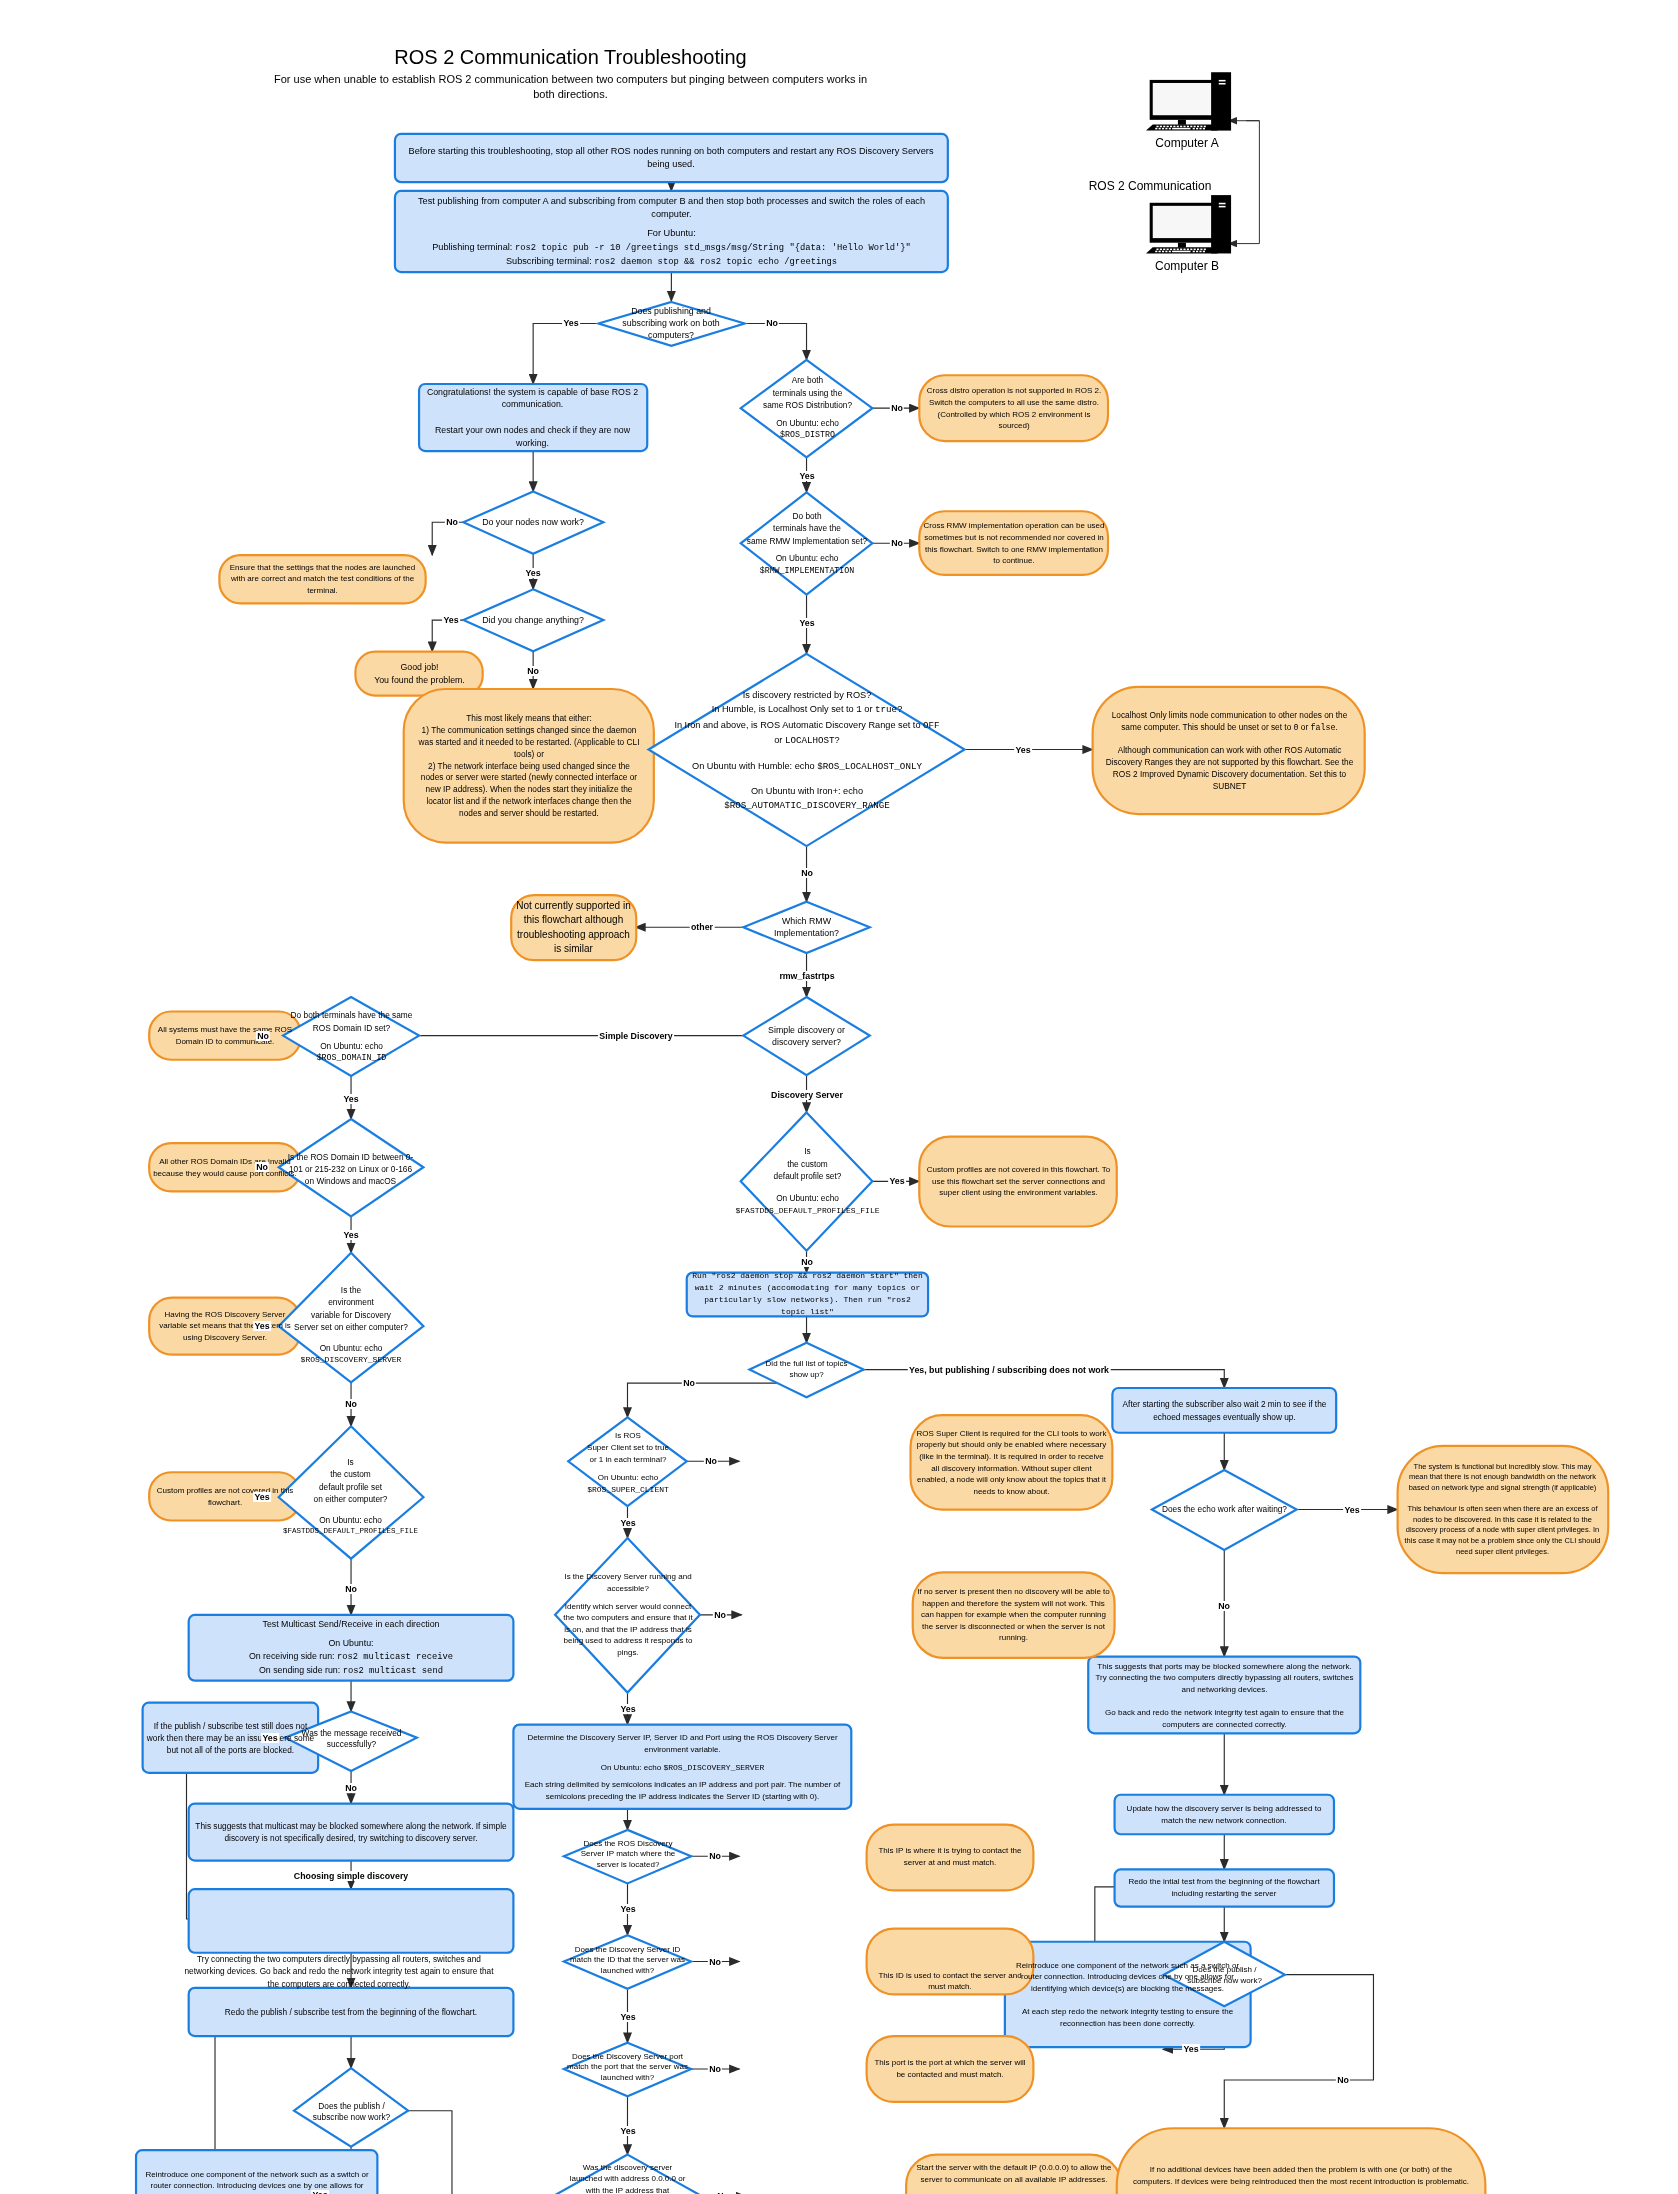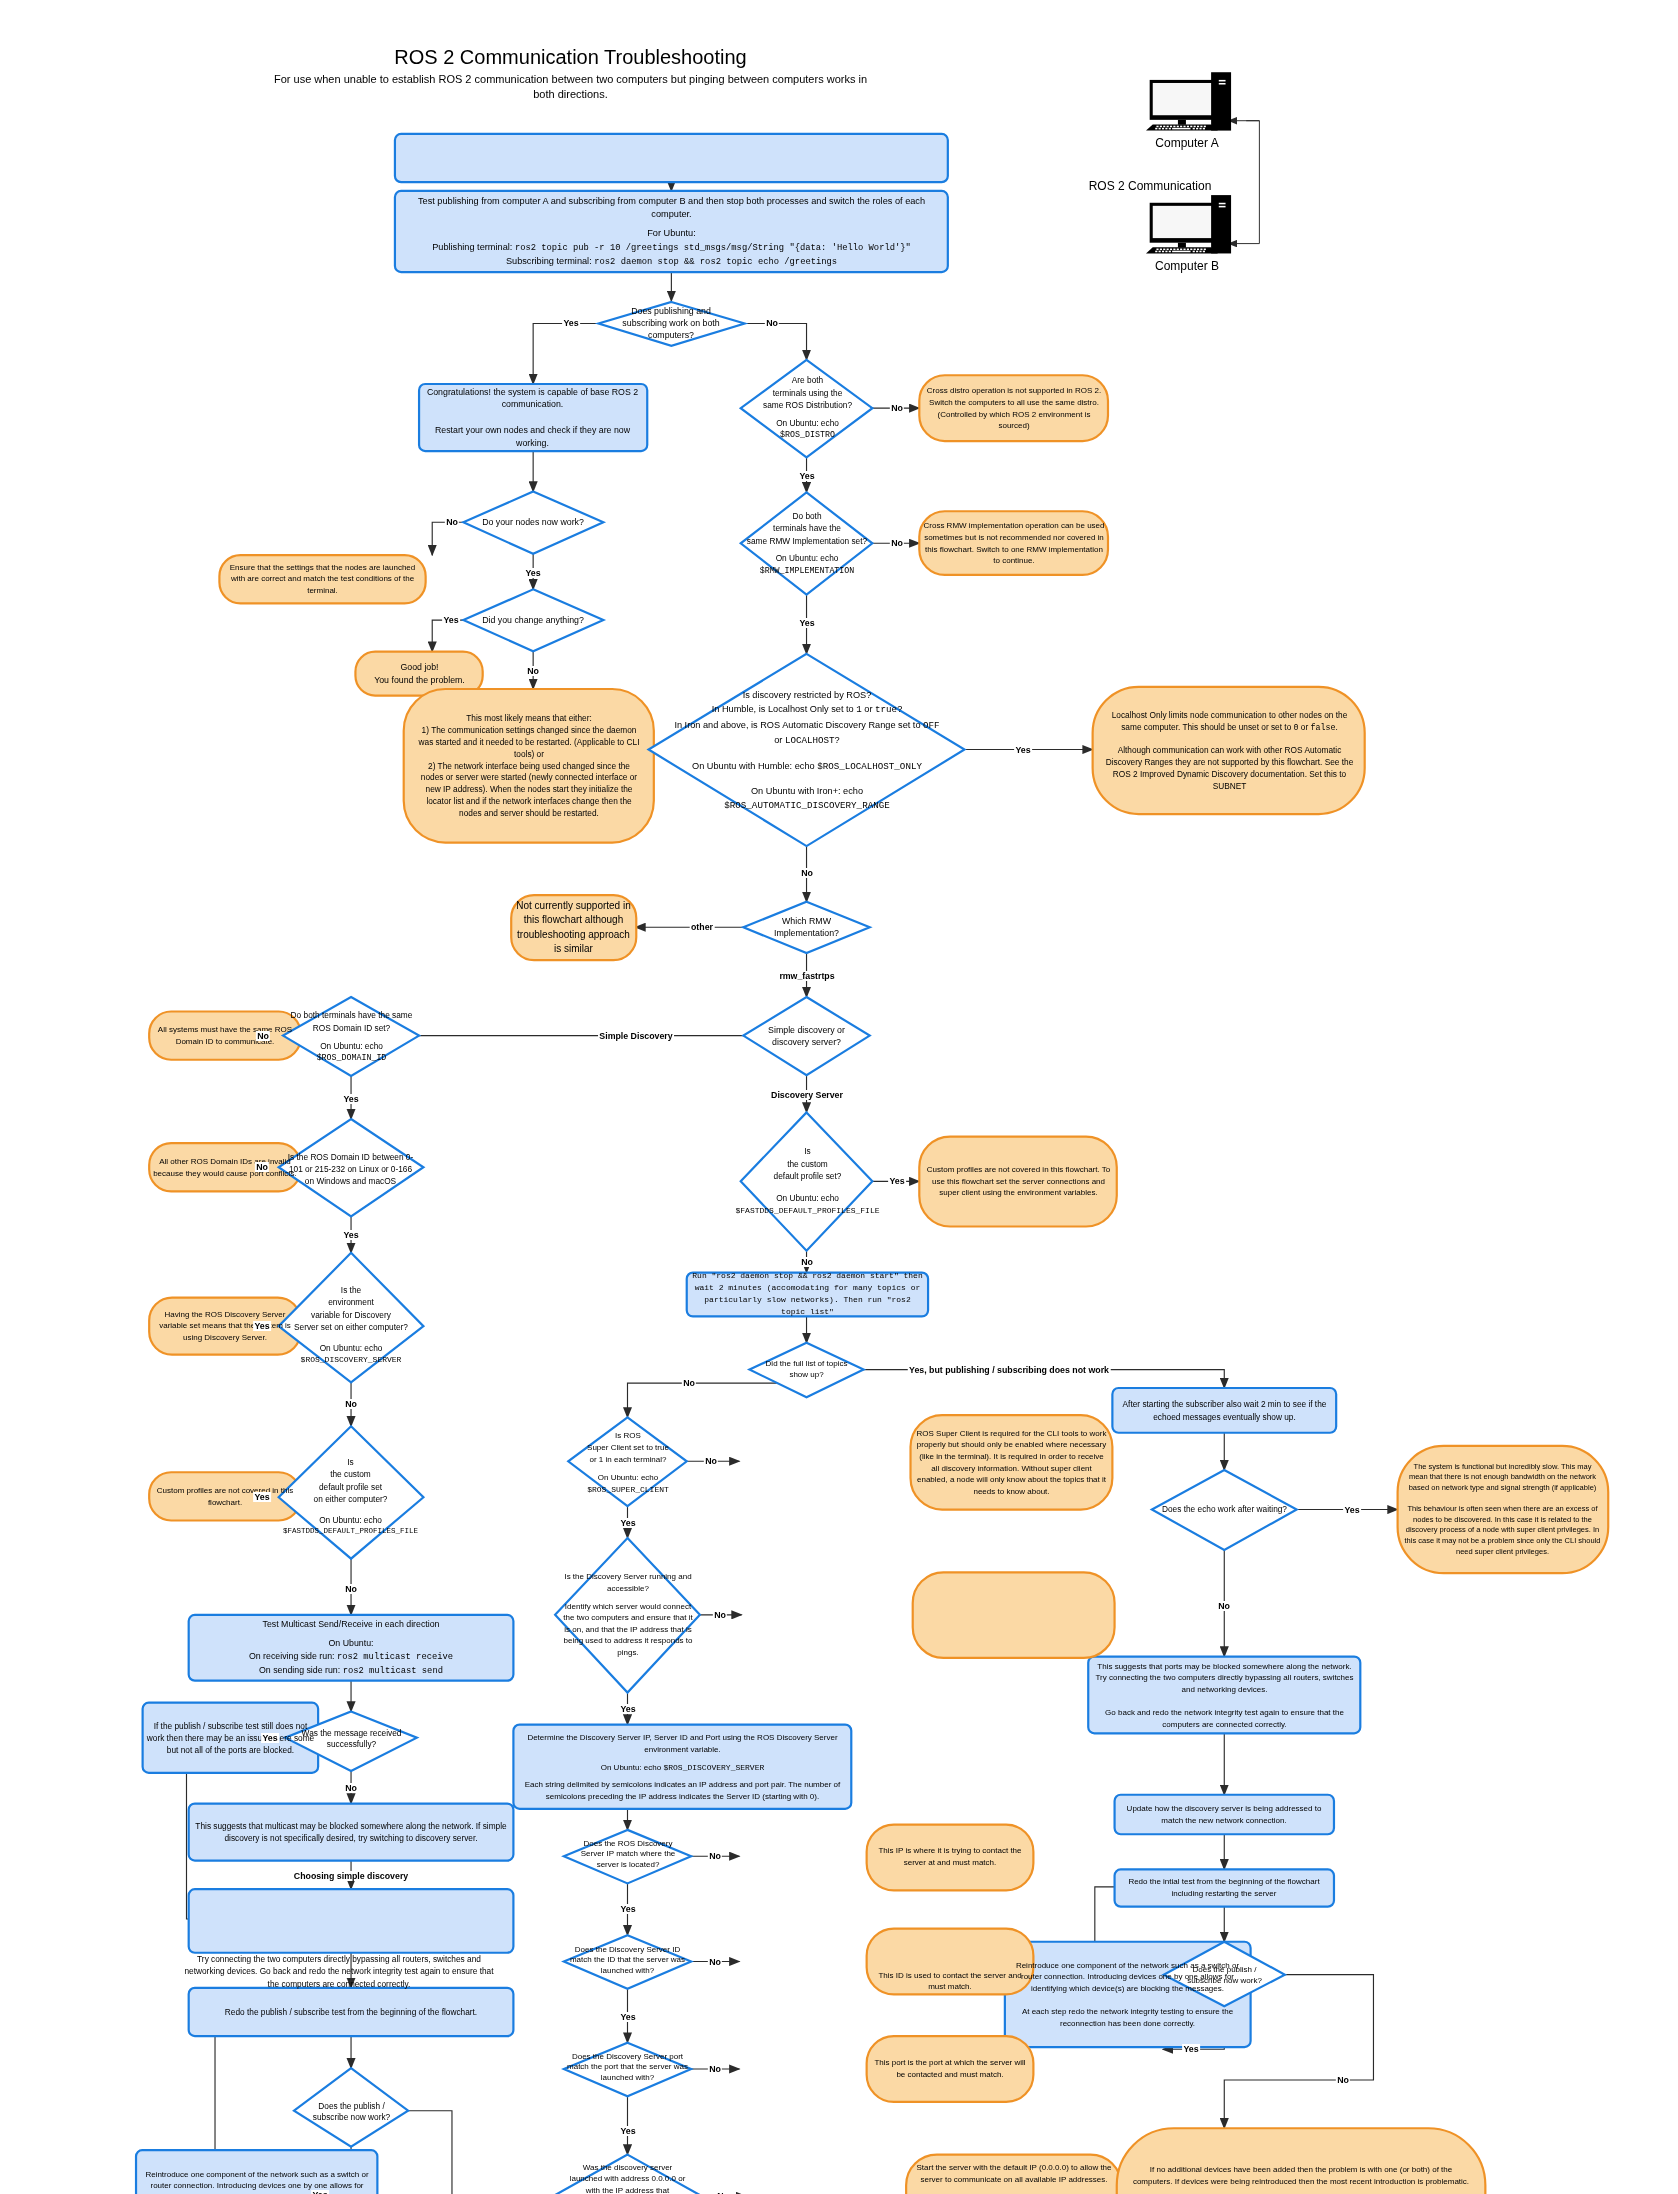--- a/index.html
+++ b/index.html
@@ -319,20 +319,23 @@
         <rect x="162" y="166" width="7" height="5"></rect>
           <rect x="173" y="166" width="7" height="5"></rect>
       </g>
     </g>
   </svg>
 
   <div class="complabel" style="left:1187px;top:136px;">Computer A</div>
   <div class="complabel" style="left:1187px;top:259px;">Computer B</div>
   <div class="complabel" style="left:1150px;top:179px;">ROS 2 Communication</div>
 
+  <div class="nodeTxt" style="left:399px;top:134px;width:544px;height:48px;font-size:9.2px;line-height:1.4;">
+    <span>Before starting this troubleshooting, stop all other ROS nodes running on both computers and restart any ROS Discovery Servers being used.</span>
+  </div>
 
   <div class="nodeTxt" style="left:397px;top:192px;width:549px;height:79px;font-size:9.2px;line-height:1.45;flex-direction:column;">
     <span>Test publishing from computer A and subscribing from computer B and then stop both processes and switch the roles of each computer.</span>
     <span style="height:6.1px"></span>
     <span>For Ubuntu:</span>
     <span><em style="font-style:normal">Publishing terminal: </em><em class="mono" style="font-style:normal;font-size:8.8px">ros2 topic pub -r 10 /greetings std_msgs/msg/String "{data: 'Hello World'}"</em></span>
     <span><em style="font-style:normal">Subscribing terminal: </em><em class="mono" style="font-style:normal;font-size:8.8px">ros2 daemon stop &amp;&amp; ros2 topic echo /greetings</em></span>
   </div>
 
   <div class="nodeTxt" style="left:614px;top:303px;width:114px;height:42px;font-size:8.8px;line-height:1.35;">
@@ -542,20 +545,23 @@
   <div class="nodeTxt" style="left:915px;top:1418px;width:193px;height:89px;font-size:8px;line-height:1.45;">
     <span>ROS Super Client is required for the CLI tools to work properly but should only be enabled where necessary (like in the terminal). It is required in order to receive all discovery information. Without super client enabled, a node will only know about the topics that it needs to know about.</span>
   </div>
 
   <div class="nodeTxt" style="left:560px;top:1571px;width:136px;height:88px;font-size:8px;line-height:1.45;flex-direction:column;">
     <span>Is the Discovery Server running and accessible?</span>
     <span style="height:6.1px"></span>
     <span>Identify which server would connect the two computers and ensure that it is on, and that the IP address that is being used to address it responds to pings.</span>
   </div>
 
+  <div class="nodeTxt" style="left:917px;top:1575px;width:193px;height:80px;font-size:8px;line-height:1.45;">
+    <span>If no server is present then no discovery will be able to happen and therefore the system will not work. This can happen for example when the computer running the server is disconnected or when the server is not running.</span>
+  </div>
 
   <div class="nodeTxt" style="left:517px;top:1727px;width:331px;height:81px;font-size:8px;line-height:1.45;flex-direction:column;">
     <span>Determine the Discovery Server IP, Server ID and Port using the ROS Discovery Server environment variable.</span>
     <span style="height:6.1px"></span>
     <span><em style="font-style:normal">On Ubuntu:  echo  </em><em class="mono" style="font-style:normal;font-size:8px">$ROS_DISCOVERY_SERVER</em></span>
     <span style="height:6.1px"></span>
     <span>Each string delimited by semicolons indicates an IP address and port pair. The number of semicolons preceding the IP address indicates the Server ID (starting with 0).</span>
   </div>
 
   <div class="nodeTxt" style="left:571px;top:1842px;width:114px;height:25.5px;font-size:8px;line-height:1.35;">

